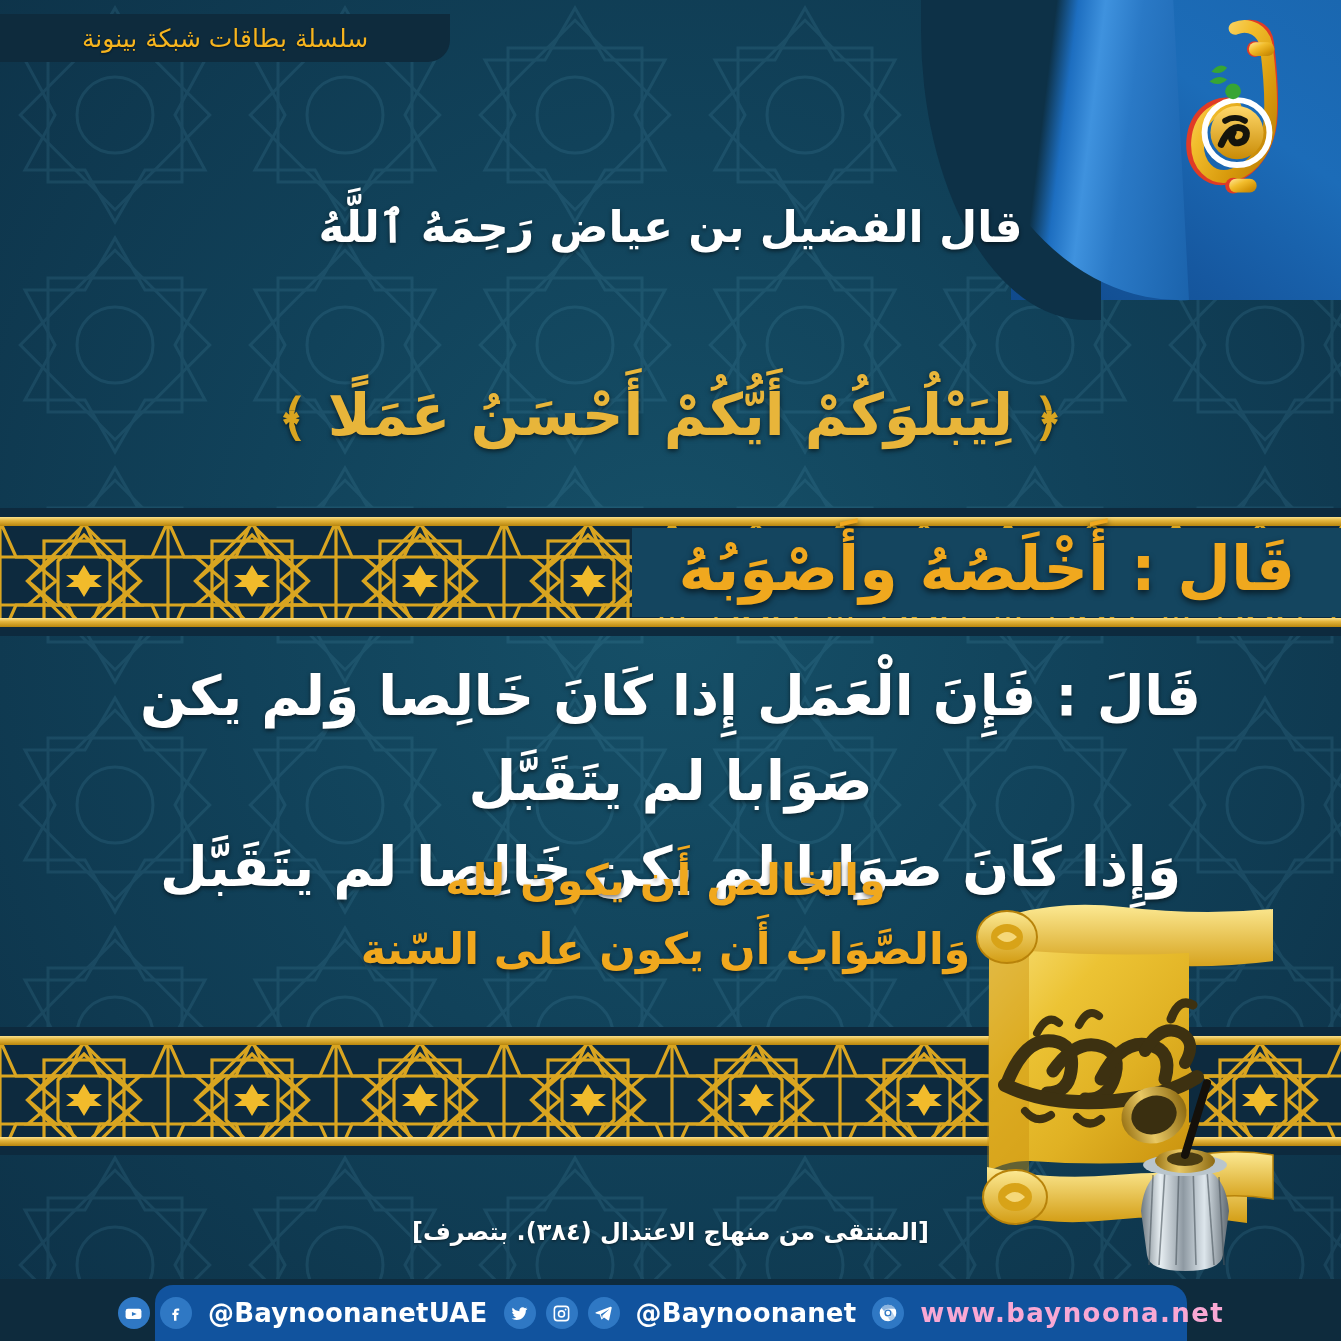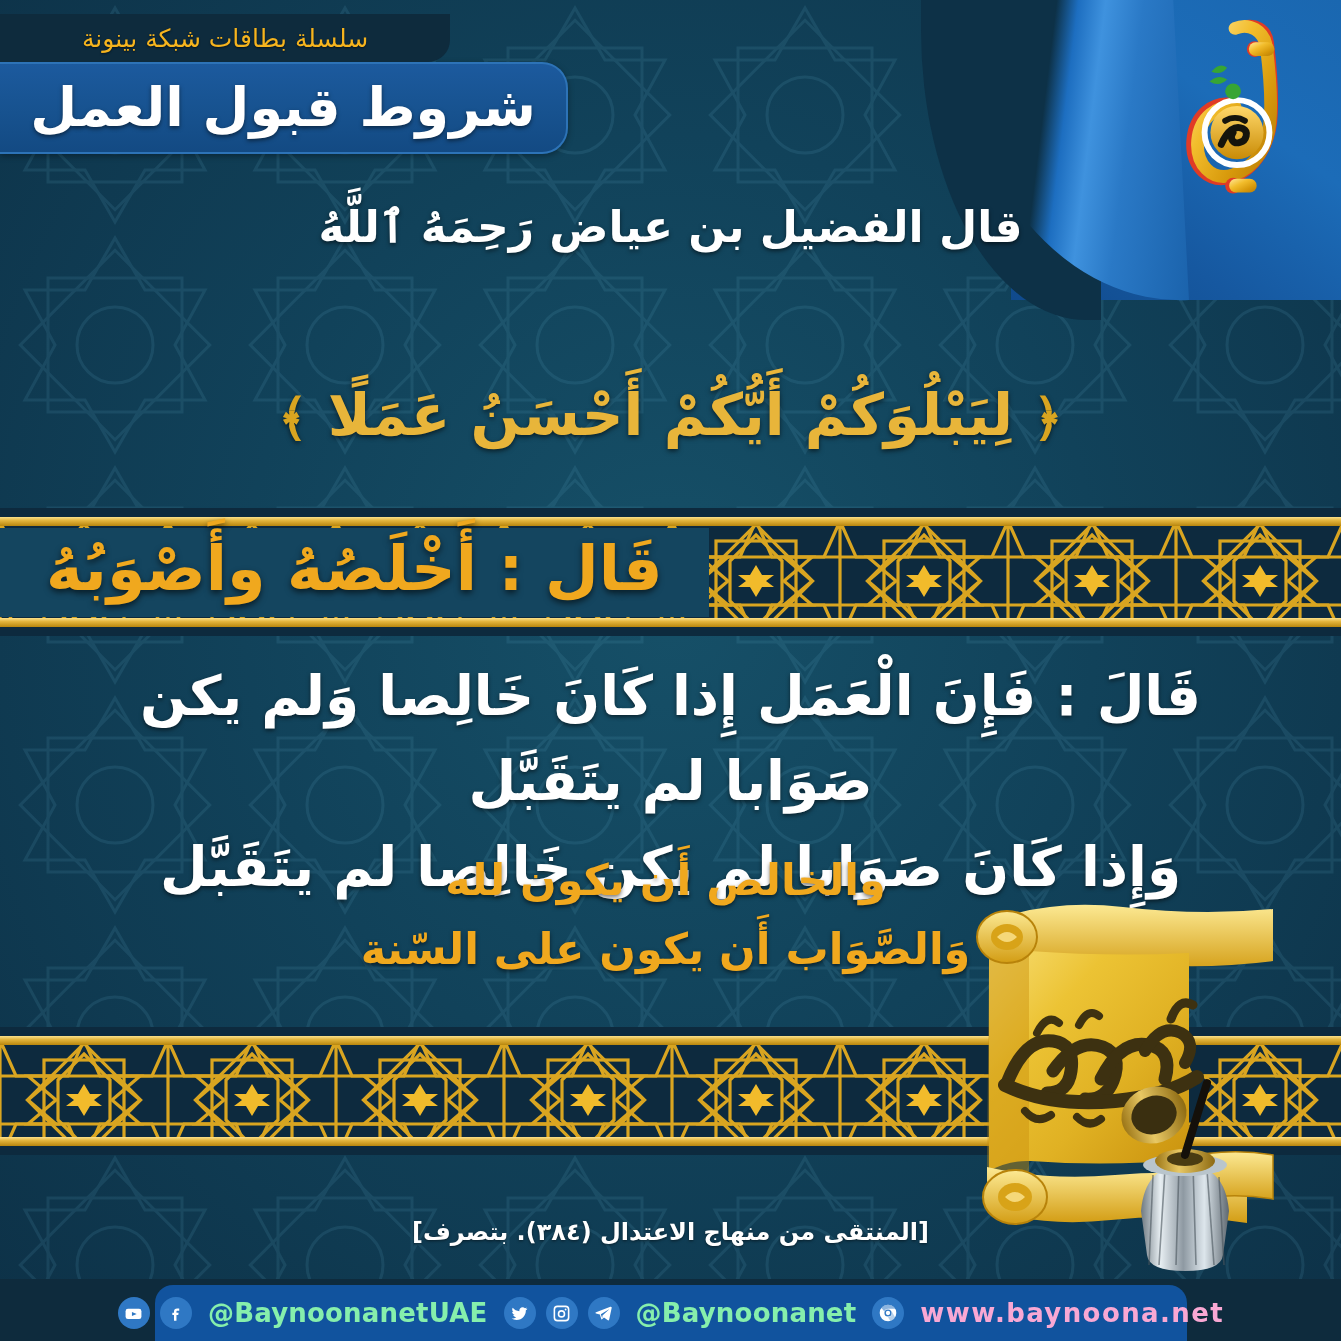--- a/index.html
+++ b/index.html
@@ -112,21 +112,21 @@
   }
   .band::before { top:0; } .band::after { bottom:0; }
   .band-pattern { position:absolute; inset:0; }
 
   #band-top { top:508px; }
   #band-bottom { top:1027px; }
 
   
   .highlight-line {
     position:absolute; top:508px; left:0; width:1341px; height:128px;
-    display:flex; align-items:center; justify-content:flex-end;
+    display:flex; align-items:center; justify-content:flex-start;
     z-index:7;
   }
   .highlight-line .plate {
     background:#14455f;
     padding:4px 46px 12px;
   }
   .highlight-line span {
     color:#f0a81e; font-size:62px; font-weight:bold;
     text-shadow:0 3px 6px rgba(0,0,0,.6);
     white-space:nowrap;
@@ -176,21 +176,21 @@
     gap:10px;
     direction:ltr;
   }
   .soc {
     width:32px; height:32px; border-radius:50%;
     background:#2f78c4;
     display:flex; align-items:center; justify-content:center;
     flex:0 0 auto;
   }
   .handle {
-    color:#86efac; font-size:26px; font-weight:bold;
+    color:#ffffff; font-size:26px; font-weight:bold;
     letter-spacing:.2px; margin:0 6px; white-space:nowrap;
   }
   .site {
     color:#f9a8d4; font-size:26px; font-weight:bold;
     letter-spacing:1.4px; margin-left:6px; white-space:nowrap;
   }
 </style>
 </head>
 <body>
 
@@ -241,23 +241,20 @@
     <rect x="52" y="167" width="28" height="14" rx="7" fill="url(#gld)"></rect>
     <path d="M34 58 q8 -10 16 -4 q-6 8 -16 4 z" fill="#37a534"></path>
     <path d="M32 68 q10 -8 18 -2 q-8 8 -18 2 z" fill="#37a534"></path>
     <circle cx="56" cy="78" r="8" fill="#37a534"></circle>
   </svg>
 
   <div class="series-tag">
     <span>سلسلة بطاقات شبكة بينونة</span>
   </div>
 
-  <div class="title-bar">
-    <span>شروط قبول العمل</span>
-  </div>
 
   <div class="intro">
     <div>قال الفضيل بن عياض رَحِمَهُ ٱللَّهُ</div>
   </div>
 
   <div class="ayah">
     <span class="brk">﴿</span>
     <span>لِيَبْلُوَكُمْ أَيُّكُمْ أَحْسَنُ عَمَلًا</span>
     <span class="brk">﴾</span>
   </div>

